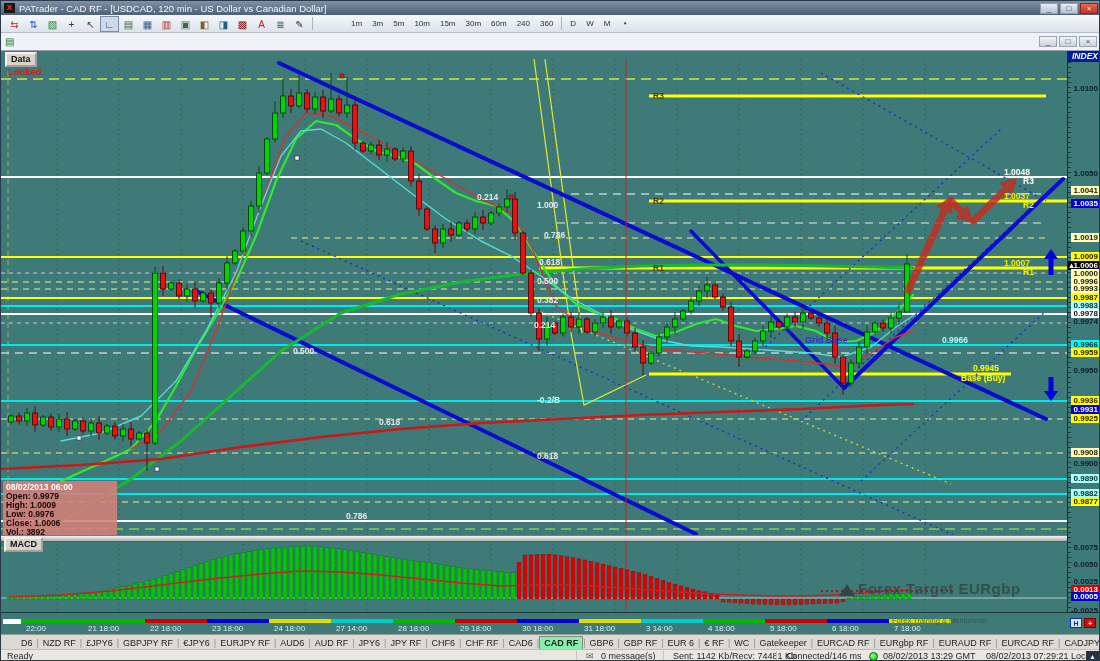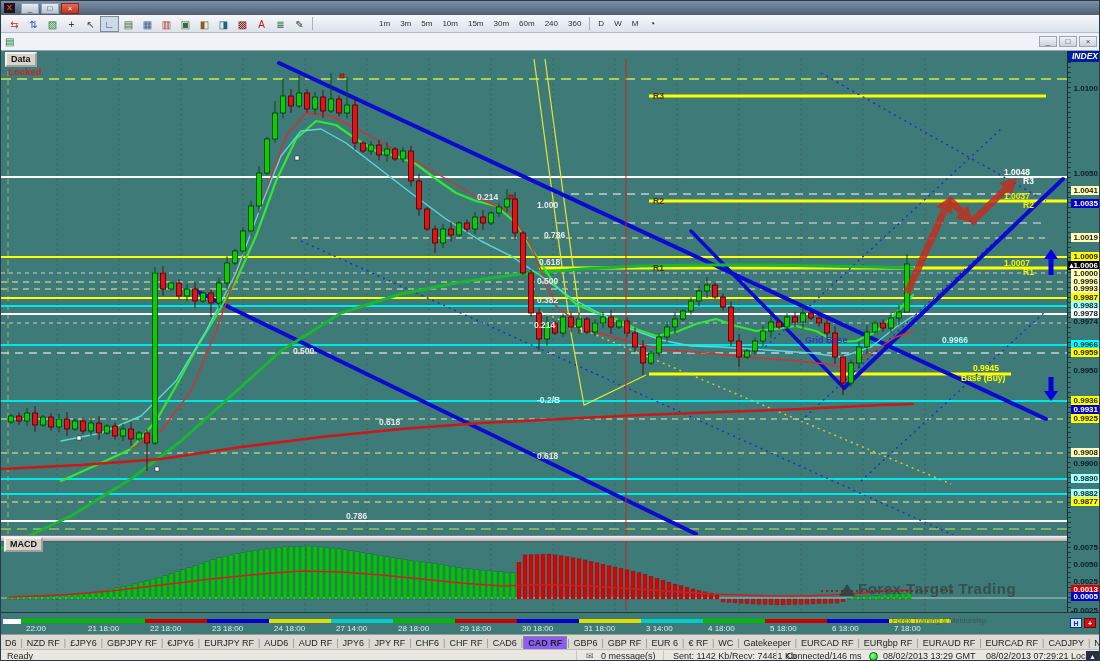--- a/index.html
+++ b/index.html
@@ -18,21 +18,21 @@
     border:1px solid #8fa0b2;background:linear-gradient(#e7edf4,#b7c3d2);color:#23303f;margin-left:2px;}
   .winbtn.close{background:linear-gradient(#e66a55,#bf3322);color:#fff;border-color:#8d2418;}
   
   .toolbar{position:absolute;left:0;top:14px;width:1100px;height:18px;
     background:linear-gradient(#f5f7fa,#dde3eb);border-bottom:1px solid #b4bcc8;
     display:flex;align-items:center;padding:0 4px;}
   .tbtn{width:19px;height:16px;font-size:10px;line-height:15px;text-align:center;
     border:1px solid transparent;color:#33414f;}
   .tbtn.sel{border:1px solid #7b8ca2;background:#cfdaе8;background:#cedae8;}
   .tsep{width:1px;height:13px;background:#aab2bd;margin:0 3px;}
-  .tfwrap{margin-left:58px;display:flex;align-items:center;}
+  .tfwrap{margin-left:30px;display:flex;align-items:center;}
   .tf{font-size:8px;padding:1px 4px;color:#22303e;border:1px solid transparent;}
   .clock{font-size:10px;color:#33414f;margin-left:6px;}
   
   .menubar{position:absolute;left:0;top:32px;width:1100px;height:18px;
     background:#eff2f6;border-bottom:1px solid #99a2ae;display:flex;align-items:center;
     font-size:9.5px;color:#1c2530;padding:0 4px;}
   .mico{color:#1f7a33;font-size:10px;margin-right:5px;}
   .menu-item{padding:0 8px;}
   .mdi{margin-left:auto;display:flex;}
   .mdi .winbtn{background:linear-gradient(#f2f4f7,#ccd3dc);color:#3a4754;border-color:#9aa6b4;}
@@ -80,42 +80,43 @@
   .twhite{position:absolute;left:2px;top:6px;width:18px;height:5px;background:#fff;}
   .tseg{position:absolute;top:6px;height:4px;}
   .tlab{position:absolute;top:11px;font-size:8px;color:#dfeceb;white-space:nowrap;}
   .cornerbtn{position:absolute;top:5px;width:12px;height:10px;font-size:7px;font-weight:bold;
     line-height:9px;text-align:center;}
   .cb-h{left:1069px;background:#dfe8f2;color:#0030c0;border:1px solid #0030c0;}
   .cb-p{left:1083px;background:#d01010;color:#fff;border:1px solid #700;}
   
   .tabbar{position:absolute;left:0;top:633px;width:1100px;height:15px;background:#dcdad4;
     border-top:1px solid #9a9a94;display:flex;align-items:flex-end;font-size:9px;color:#23231f;
-    overflow:hidden;padding-left:0;}
+    overflow:hidden;padding-left:16px;}
   .tab{padding:1px 4px;white-space:nowrap;}
-  .tab.active{background:#8b5cf6;border:1px solid #8a8a84;border-bottom:none;font-weight:bold;}
+  .tab.active{background:#86efac;border:1px solid #8a8a84;border-bottom:none;font-weight:bold;}
   .tabsep{color:#90908a;padding:1px 0;}
   
   .statusbar{position:absolute;left:0;top:648px;width:1100px;height:13px;background:#eae7e0;
     border-top:1px solid #c0bdb5;font-size:9px;color:#25251f;}
   .sb{position:absolute;top:0;height:13px;line-height:12px;white-space:nowrap;}
   .sbdiv{position:absolute;top:1px;height:11px;width:1px;background:#c6c3ba;}
   .gdot{position:absolute;top:2px;width:9px;height:9px;border-radius:50%;
     background:radial-gradient(circle at 35% 35%,#8dff8d,#00cc00);border:1px solid #046404;}
   .sbicon{position:absolute;top:1px;width:13px;height:11px;background:#25313e;color:#e8eef4;
     font-size:7px;line-height:11px;text-align:center;}
   .mail{font-size:9px;color:#555;}
 </style>
 </head>
 <body>
 
 <div class="app">
 
   <div class="titlebar">
     <span class="appicon">X</span>
+    <span class="title-text">PATrader - CAD RF - [USDCAD, 120 min - US Dollar vs Canadian Dollar]</span>
     <span class="winbtn">_</span>
     <span class="winbtn">□</span>
     <span class="winbtn close">×</span>
   </div>
 
   <div class="toolbar">
     <span id="tool-icons" style="display:flex;align-items:center;">
         <span class="tbtn" style="color: rgb(192, 48, 32);">⇆</span>
         <span class="tbtn" style="color: rgb(32, 80, 192);">⇅</span>
         <span class="tbtn" style="color: rgb(31, 122, 51);">▧</span>
@@ -644,26 +645,34 @@
         <rect x="894" y="592.6666666666666" width="4" height="5.333333333333333" fill="#00c800" stroke="rgba(0,0,0,0.35)" stroke-width="0.4"></rect>
         <rect x="900" y="592.3333333333334" width="4" height="5.666666666666667" fill="#00c800" stroke="rgba(0,0,0,0.35)" stroke-width="0.4"></rect>
         <rect x="906" y="592" width="4" height="6" fill="#00c800" stroke="rgba(0,0,0,0.35)" stroke-width="0.4"></rect>
         <polyline points="8,596 60,594 110,590 160,584 210,578 260,573 300,570 340,571 380,574 420,578 460,582 500,585 530,584 560,584 590,585 620,587 650,589 680,591 710,593 740,594 770,595 800,595 830,594 860,592 890,590 908,589" fill="none" stroke="#cc2020" stroke-width="1.4" stroke-linejoin="round"></polyline>
         <line x1="820" y1="590" x2="955" y2="590" stroke="#882222" stroke-width="2" stroke-dasharray="2,3"></line>
       </svg>
 
     <div class="databtn">Data</div>
     <div class="locked">Locked</div>
 
+    <div class="infobox">
+      <div class="d">08/02/2013 06:00</div>
+      <div>Open: 0.9979</div>
+      <div>High: 1.0009</div>
+      <div>Low: 0.9976</div>
+      <div>Close: 1.0006</div>
+      <div>Vol.: 3892</div>
+    </div>
 
     <div class="splitter"></div>
     <div class="macdbtn databtn" style="left:3px;top:486px;">MACD</div>
 
     <span class="wmlogo"></span>
-    <div class="wm">Forex Target Trading</div>
+    <div class="wm">Forex Target EURgbp</div>
     <div class="wmsub">Forex Training &amp; Mentorship</div>
 
     <div class="axis">
       <div class="axhead">INDEX</div>
       <div class="ticks"></div>
       <span id="axis-badges"><div class="badge b-plain" style="top: 33px;">1.0100</div><div class="badge b-plain" style="top: 118px;">1.0050</div><div class="badge b-py" style="top: 135px;">1.0041</div><div class="badge b-blue" style="top: 148px;">1.0035</div><div class="badge b-py" style="top: 182px;">1.0019</div><div class="badge b-yl" style="top: 201px;">1.0009</div><div class="badge b-blk" style="top: 210px;">▴1.0006</div><div class="badge b-py" style="top: 218px;">1.0000</div><div class="badge b-py" style="top: 226px;">0.9996</div><div class="badge b-py" style="top: 233px;">0.9993</div><div class="badge b-yl" style="top: 242px;">0.9987</div><div class="badge b-cy" style="top: 250px;">0.9983</div><div class="badge b-wh" style="top: 258px;">0.9978</div><div class="badge b-plain" style="top: 266px;">0.9974</div><div class="badge b-cys" style="top: 289px;">0.9966</div><div class="badge b-yl" style="top: 297px;">0.9959</div><div class="badge b-plain" style="top: 315px;">0.9950</div><div class="badge b-yl" style="top: 345px;">0.9936</div><div class="badge b-blue" style="top: 354px;">0.9931</div><div class="badge b-yl" style="top: 363px;">0.9925</div><div class="badge b-py" style="top: 397px;">0.9908</div><div class="badge b-plain" style="top: 408px;">0.9900</div><div class="badge b-cy" style="top: 423px;">0.9890</div><div class="badge b-cy" style="top: 438px;">0.9882</div><div class="badge b-yl" style="top: 446px;">0.9877</div><div class="badge b-plain" style="top: 492px;">0.0075</div><div class="badge b-plain" style="top: 509px;">0.0050</div><div class="badge b-plain" style="top: 526px;">0.0025</div><div class="badge b-red" style="top: 534px;">0.0013</div><div class="badge b-blue" style="top: 541px;">0.0005</div><div class="badge b-plain" style="top: 555px;">-0.0025</div></span>
     </div>
   </div>
 
   <div class="timeaxis">

